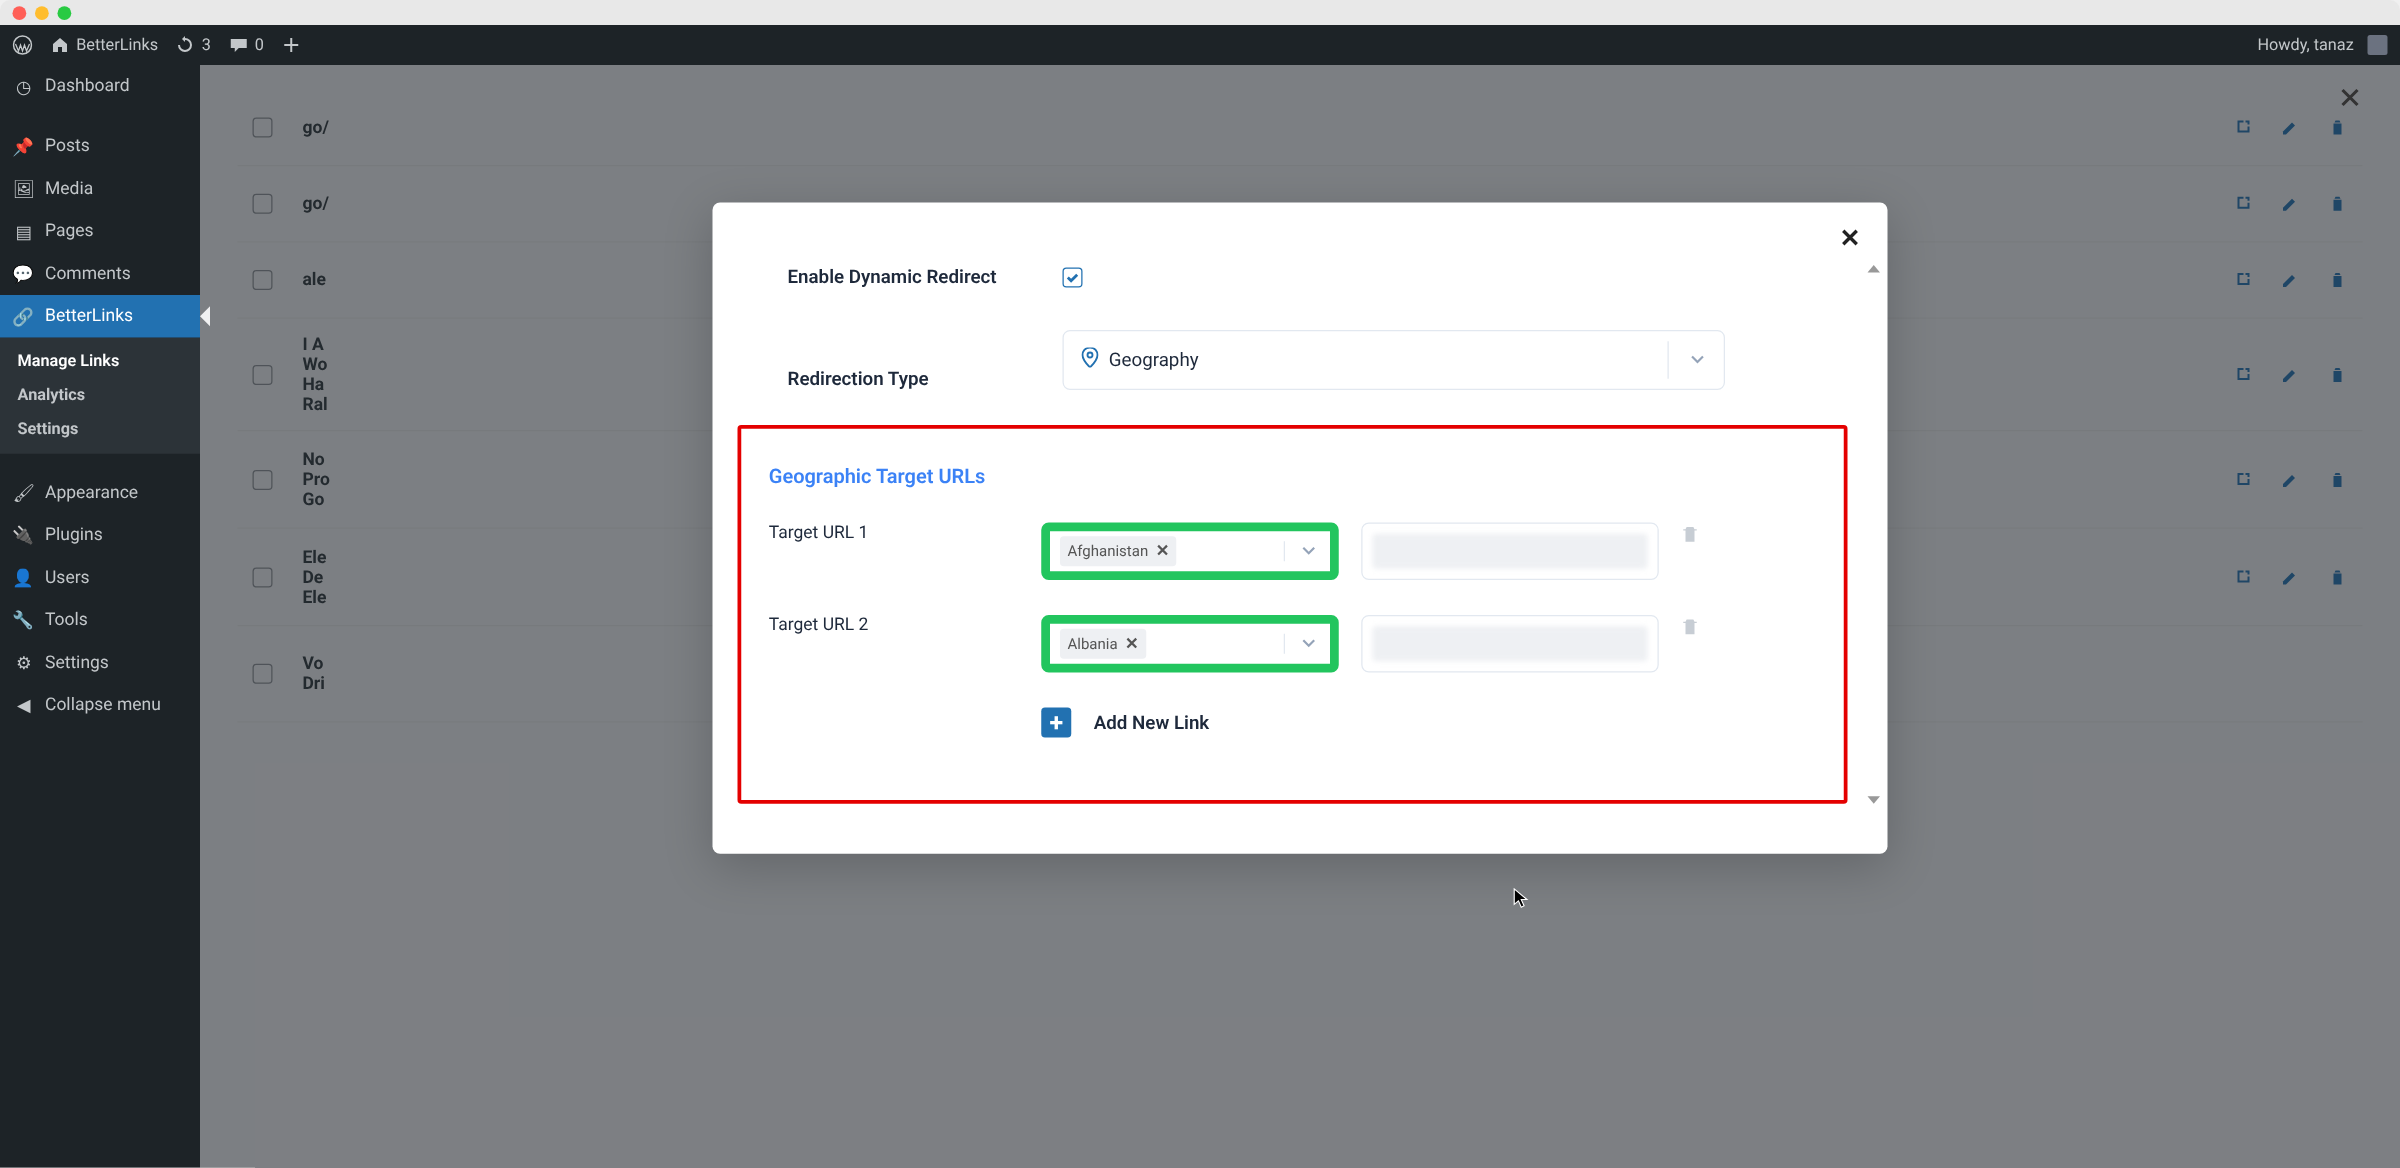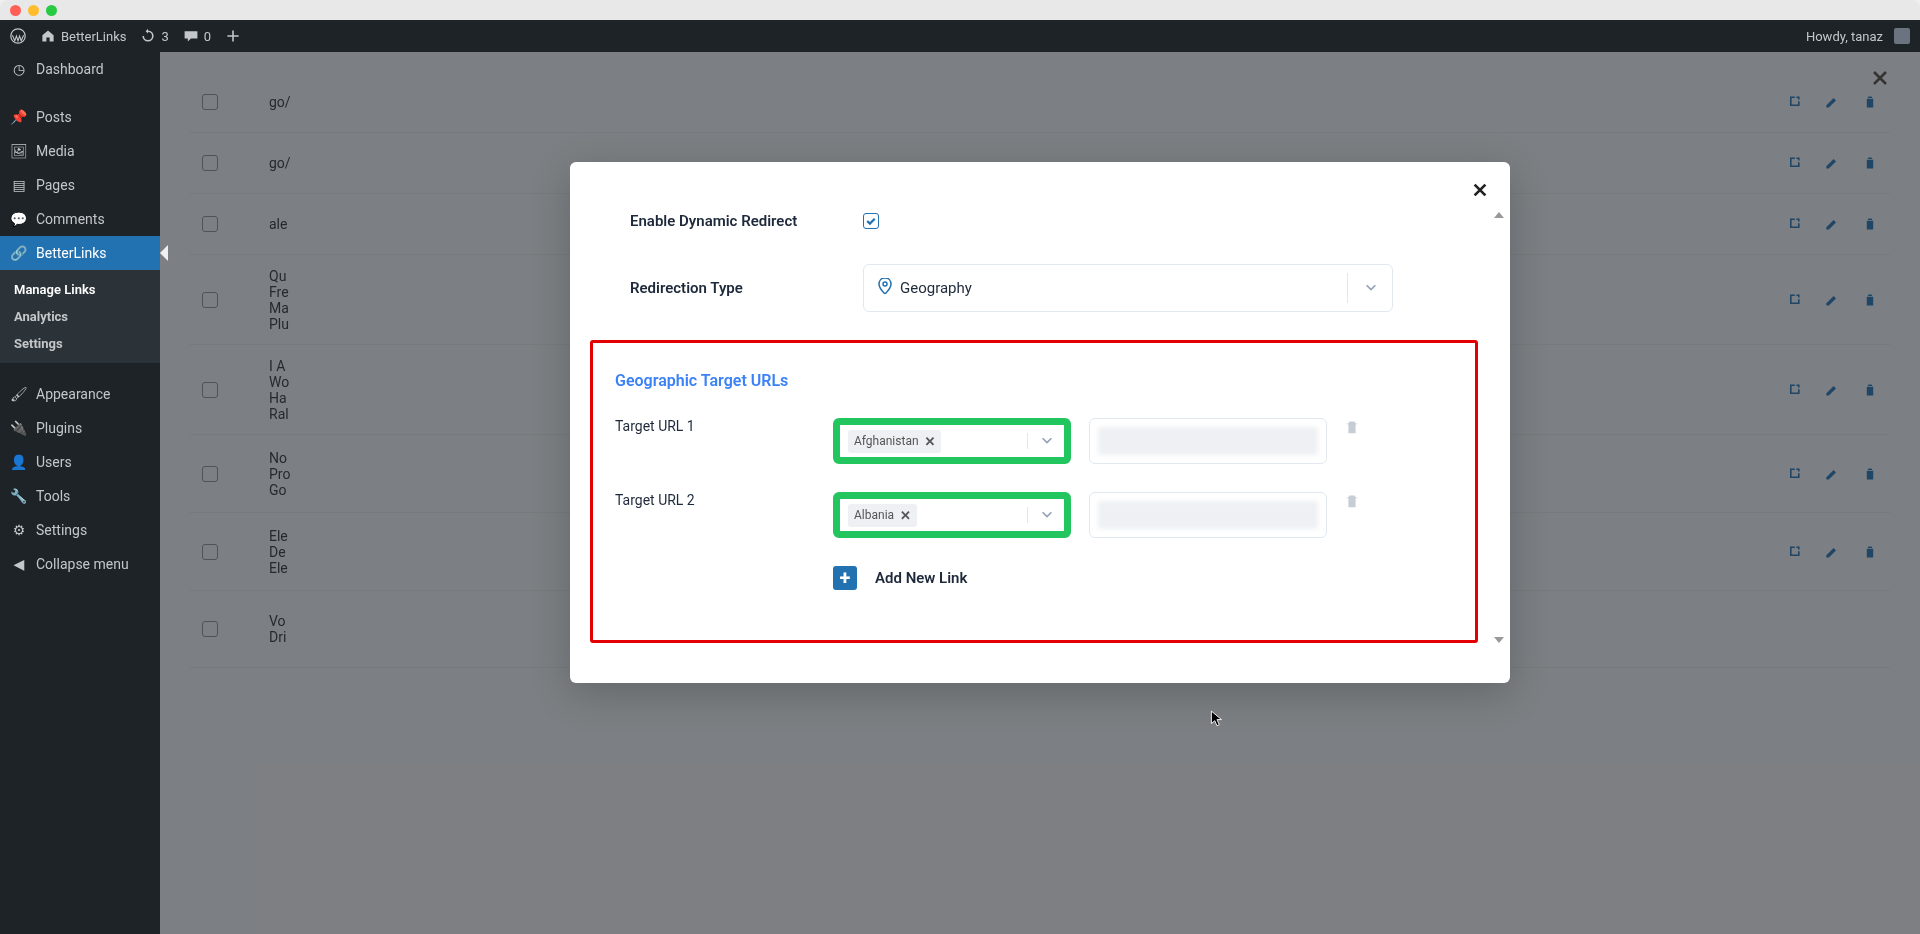--- a/index.html
+++ b/index.html
@@ -30,21 +30,21 @@
     .sub-item { padding: 6px 14px; font-size: 13px; color: #c3c7ca; cursor: pointer; font-weight: bold; }
     .sub-item.current { color: #fff; font-weight: 600; }
     
     
     .main-area { position: absolute; left: 160px; right: 0; top: 32px; bottom: 0; background: #f0f0f1; overflow: hidden; }
     
     
     .table-wrap { padding: 20px 30px; }
     .row-line { display: flex; align-items: center; padding: 22px 12px; border-bottom: 1px solid #e5e5e5; }
     .row-check { width: 16px; height: 16px; border: 1px solid #8c8f94; border-radius: 3px; margin-right: 24px; }
-    .row-title { font-size: 14px; color: #2c3338; font-weight: 400; flex: 1; margin-left: 27px; }
+    .row-title { font-size: 14px; color: #2c3338; font-weight: 700; flex: 1; }
     .row-actions { display: flex; gap: 22px; margin-left: auto; }
     .row-act-icon { width: 16px; height: 16px; fill: #2271b1; }
     
     
     .overlay { position: absolute; inset: 0; background: rgba(30, 34, 40, 0.55); display: flex; align-items: flex-start; justify-content: center; padding-top: 40px; }
     
     
     .overlay-close { position: absolute; top: 14px; right: 28px; cursor: pointer; width: 24px; height: 24px; display: flex; align-items: center; justify-content: center; }
     .overlay-close svg { width: 20px; height: 20px; stroke: #333; stroke-width: 2.5; }
     
@@ -52,21 +52,21 @@
     .modal { position: relative; width: 940px; background: #fff; border-radius: 6px; margin-top: 70px; box-shadow: 0 10px 40px rgba(0,0,0,0.2); }
     .modal-close { position: absolute; top: 18px; right: 20px; width: 20px; height: 20px; cursor: pointer; display: flex; align-items: center; justify-content: center; }
     .modal-close svg { width: 18px; height: 18px; stroke: #222; stroke-width: 3; }
     
     .modal-body { padding: 50px 60px 40px 60px; position: relative; }
     .modal-scroll-hint { position: absolute; right: 4px; top: 50px; bottom: 40px; width: 14px; }
     .scroll-arrow { width: 0; height: 0; border-left: 5px solid transparent; border-right: 5px solid transparent; position: absolute; left: 2px; }
     .scroll-arrow.up { border-bottom: 6px solid #999; top: 0; }
     .scroll-arrow.down { border-top: 6px solid #999; bottom: 0; }
     
-    .form-row { display: flex; align-items: center; margin-bottom: 34px; gap: 13px; }
+    .form-row { display: flex; align-items: flex-end; margin-bottom: 34px; }
     .form-label { width: 220px; font-size: 15px; font-weight: 600; color: #1e293b; }
     .form-control { flex: 1; }
     
     .chk-wrap { width: 16px; height: 16px; border: 1.5px solid #2271b1; border-radius: 3px; display: flex; align-items: center; justify-content: center; background: #fff; }
     .chk-wrap svg { width: 12px; height: 12px; stroke: #2271b1; stroke-width: 3; fill: none; }
     
     .select-box { border: 1px solid #e2e8f0; border-radius: 6px; height: 48px; display: flex; align-items: center; padding: 0 14px; position: relative; background: #fff; width: 530px; }
     .select-box .geo-icon { color: #2271b1; margin-right: 8px; }
     .select-box .sel-text { color: #1e293b; font-size: 15px; }
     .select-box .sel-divider { position: absolute; right: 44px; top: 8px; bottom: 8px; width: 1px; background: #e2e8f0; }
@@ -237,38 +237,20 @@
               <path d="M3 14l9-9 3 3-9 9H3v-3z"></path>
             </svg>
             <svg class="row-act-icon" viewBox="0 0 20 20">
               <path d="M6 6h8v11H6V6zm2-3h4l1 2H7l1-2z"></path>
             </svg>
           </div>
         </div>
       <div class="row-line">
           <div class="row-check"></div>
           <div class="row-title">ale</div>
-          <div class="row-actions">
-            <svg class="row-act-icon" viewBox="0 0 20 20">
-              <path d="M5 3h6v2H7v8h8v-4h2v6H5V3zm8 0h4v4h-2V5h-2V3z"></path>
-            </svg>
-            <svg class="row-act-icon" viewBox="0 0 20 20">
-              <path d="M3 14l9-9 3 3-9 9H3v-3z"></path>
-            </svg>
-            <svg class="row-act-icon" viewBox="0 0 20 20">
-              <path d="M6 6h8v11H6V6zm2-3h4l1 2H7l1-2z"></path>
-            </svg>
-          </div>
-        </div>
-      <div class="row-line" style="height:90px">
-          <div class="row-check"></div>
-          <div class="row-title" style="white-space:pre-line">Qu
-Fre
-Ma
-Plu</div>
           <div class="row-actions">
             <svg class="row-act-icon" viewBox="0 0 20 20">
               <path d="M5 3h6v2H7v8h8v-4h2v6H5V3zm8 0h4v4h-2V5h-2V3z"></path>
             </svg>
             <svg class="row-act-icon" viewBox="0 0 20 20">
               <path d="M3 14l9-9 3 3-9 9H3v-3z"></path>
             </svg>
             <svg class="row-act-icon" viewBox="0 0 20 20">
               <path d="M6 6h8v11H6V6zm2-3h4l1 2H7l1-2z"></path>
             </svg>

